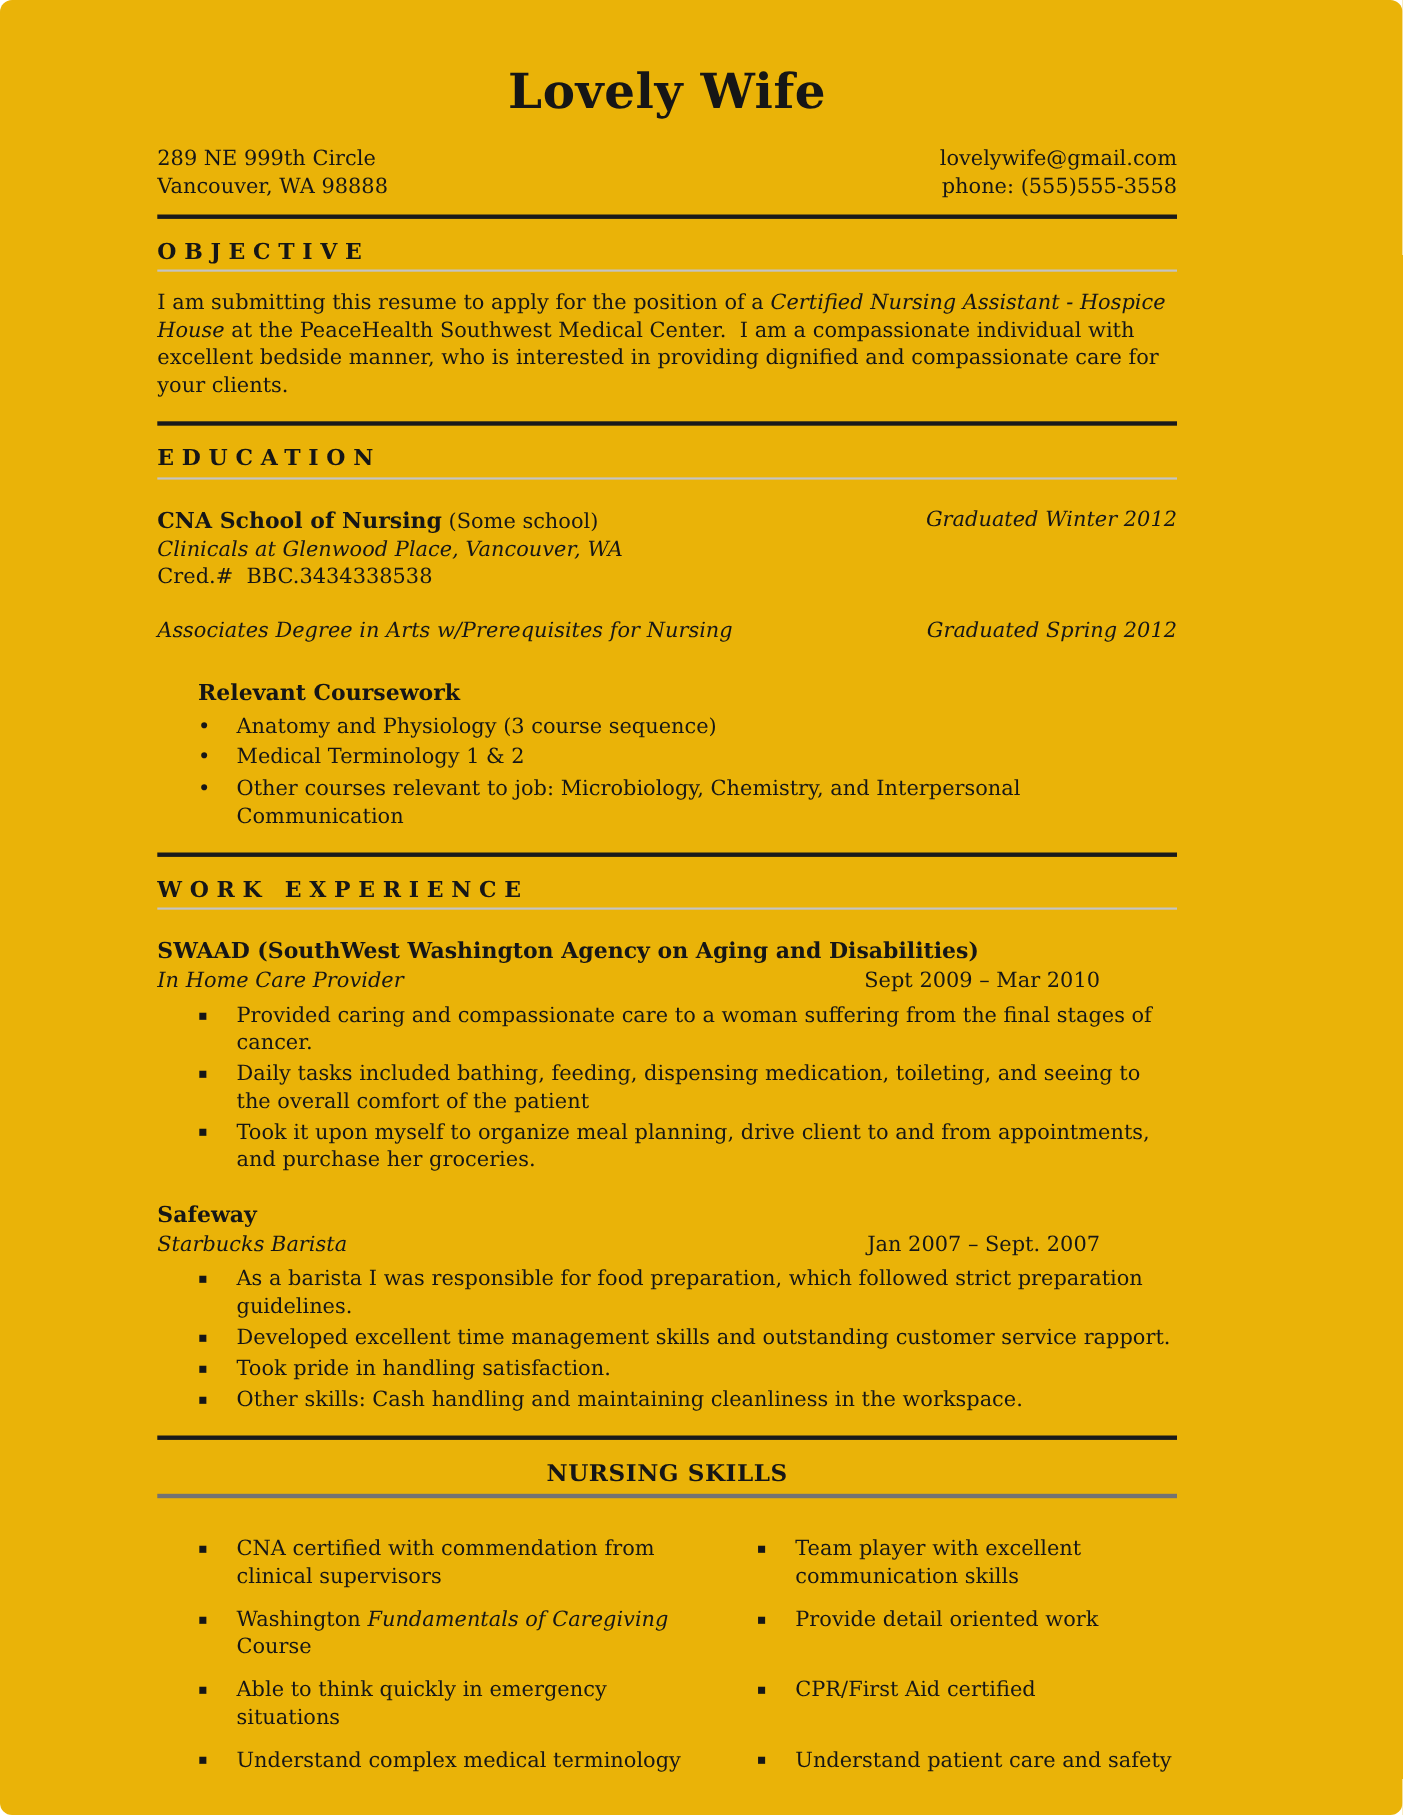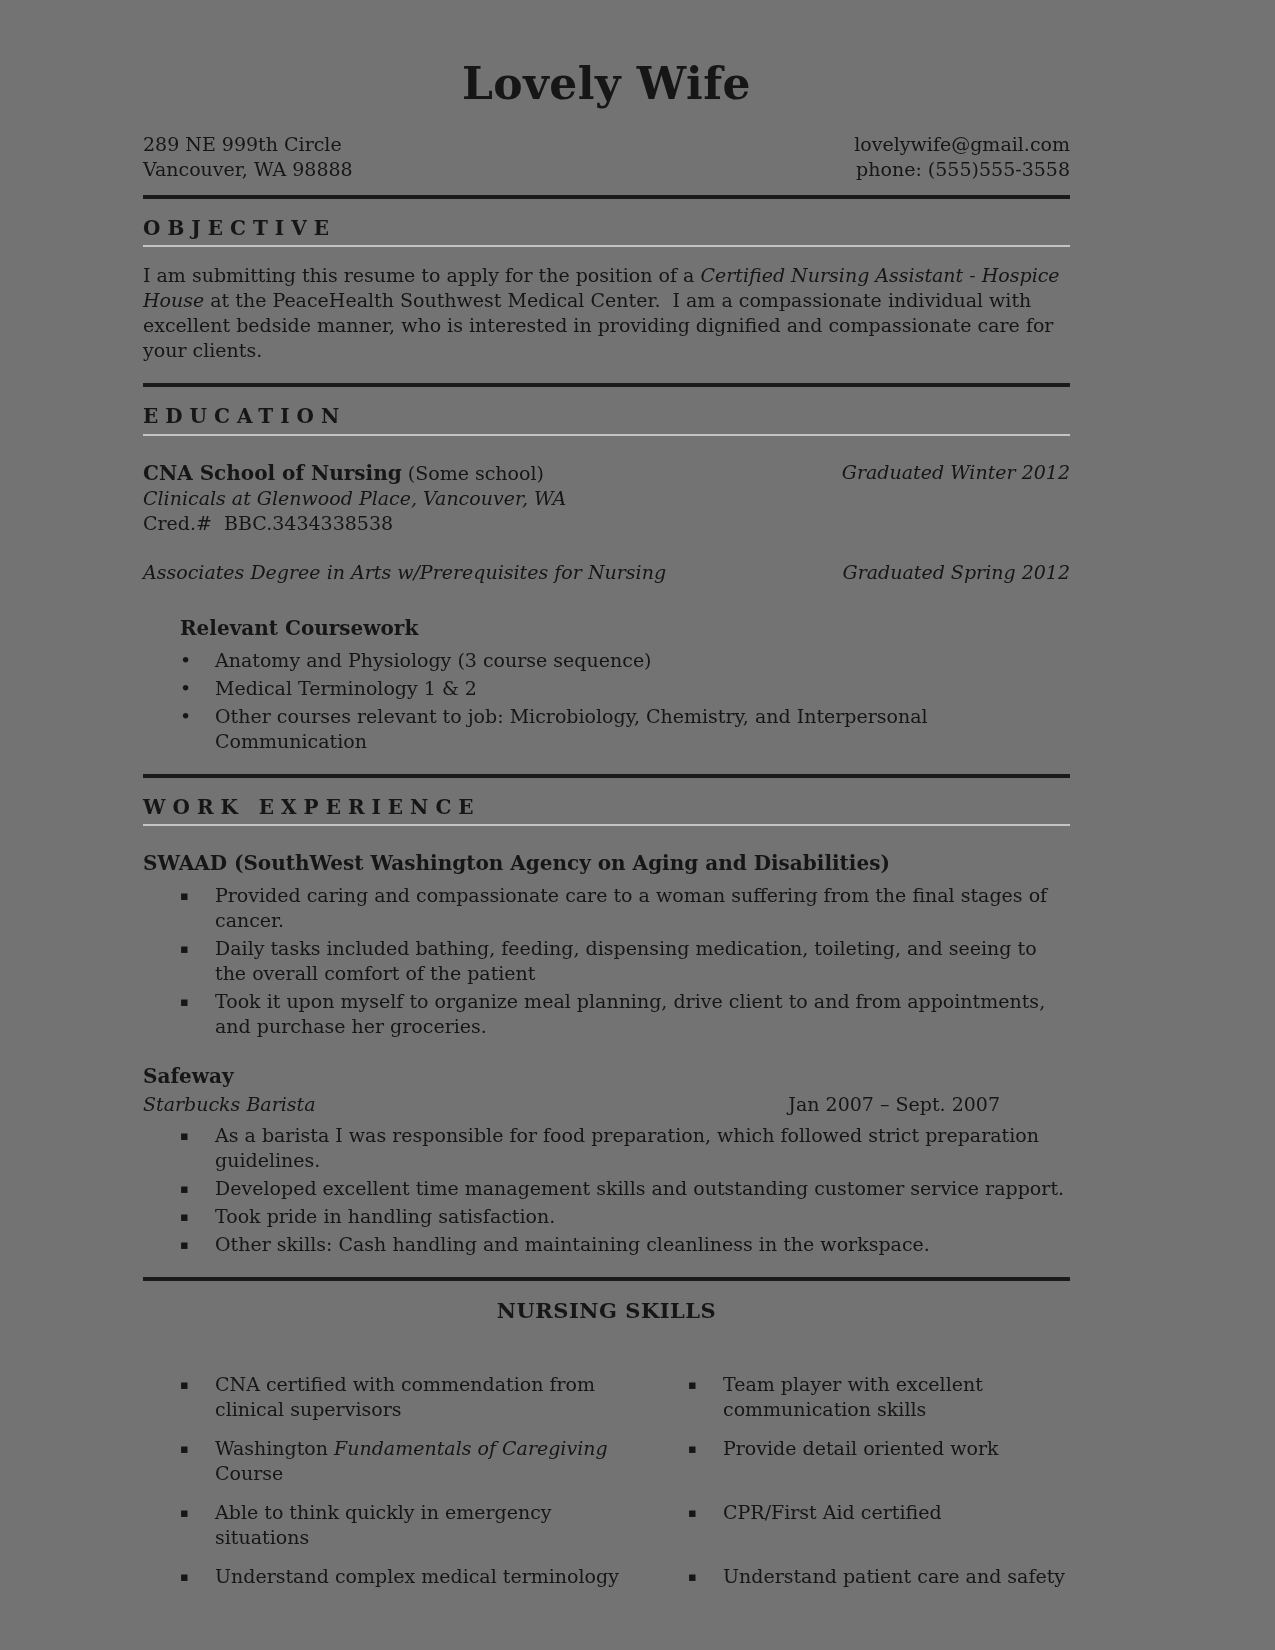--- a/index.html
+++ b/index.html
@@ -2,26 +2,27 @@
 <html><head>
 <meta charset="utf-8">
 <style>
   * { box-sizing: border-box; }
   html, body { margin: 0; padding: 0; background: #ffffff; }
   .page {
     width: 1275px;
     height: 1650px;
     overflow: hidden;
     margin: 0 auto;
-    background: #737373;
+    background: #eab308;
     padding: 60px 205px 40px 143px;
     font-family: "DejaVu Serif", "Liberation Serif", serif;
     font-size: 19px;
     line-height: 1.32;
     color: #161616;
+    border-radius: 11px;
   }
   .name {
     margin: 0;
     font-size: 44px;
     line-height: 1.1;
     font-weight: bold;
     text-align: center;
     letter-spacing: 0.5px;
   }
   .contact { display: flex; justify-content: space-between; margin-top: 24px; }
@@ -56,21 +57,21 @@
   .job-meta { display: flex; margin-top: 2px; }
   .job-title { flex: 1; }
   .job-date { margin-right: 70px; }
   .skills-head {
     margin: 16px 0 0 0;
     text-align: center;
     font-size: 21px;
     font-weight: bold;
     letter-spacing: 0.5px;
     padding-bottom: 5px;
-    border-bottom: 8px solid #737373;
+    border-bottom: 4px solid #737373;
   }
   .skills-grid {
     display: grid;
     grid-template-columns: 508px 1fr;
     row-gap: 14px;
     margin-top: 34px;
   }
   .skill { display: flex; padding-left: 37px; }
   .skill .bullet { flex: 0 0 35px; }
 </style>
@@ -134,20 +135,24 @@
         </li>
     </ul>
   </div>
 
   <hr class="rule-thick">
 
   <h2 class="sec-head">WORK EXPERIENCE</h2>
 
   <div class="job">
     <div class="bold20">SWAAD (SouthWest Washington Agency on Aging and Disabilities)</div>
+    <div class="job-meta">
+      <span class="it job-title">In Home Care Provider</span>
+      <span class="job-date">Sept 2009 – Mar 2010</span>
+    </div>
     <ul class="blist indent">
       <li class="bitem">
           <span class="bullet square">▪</span>
           <span>Provided caring and compassionate care to a woman suffering from the final stages of cancer.</span>
         </li>
       <li class="bitem">
           <span class="bullet square">▪</span>
           <span>Daily tasks included bathing, feeding, dispensing medication, toileting, and seeing to the overall comfort of the patient</span>
         </li>
       <li class="bitem">

